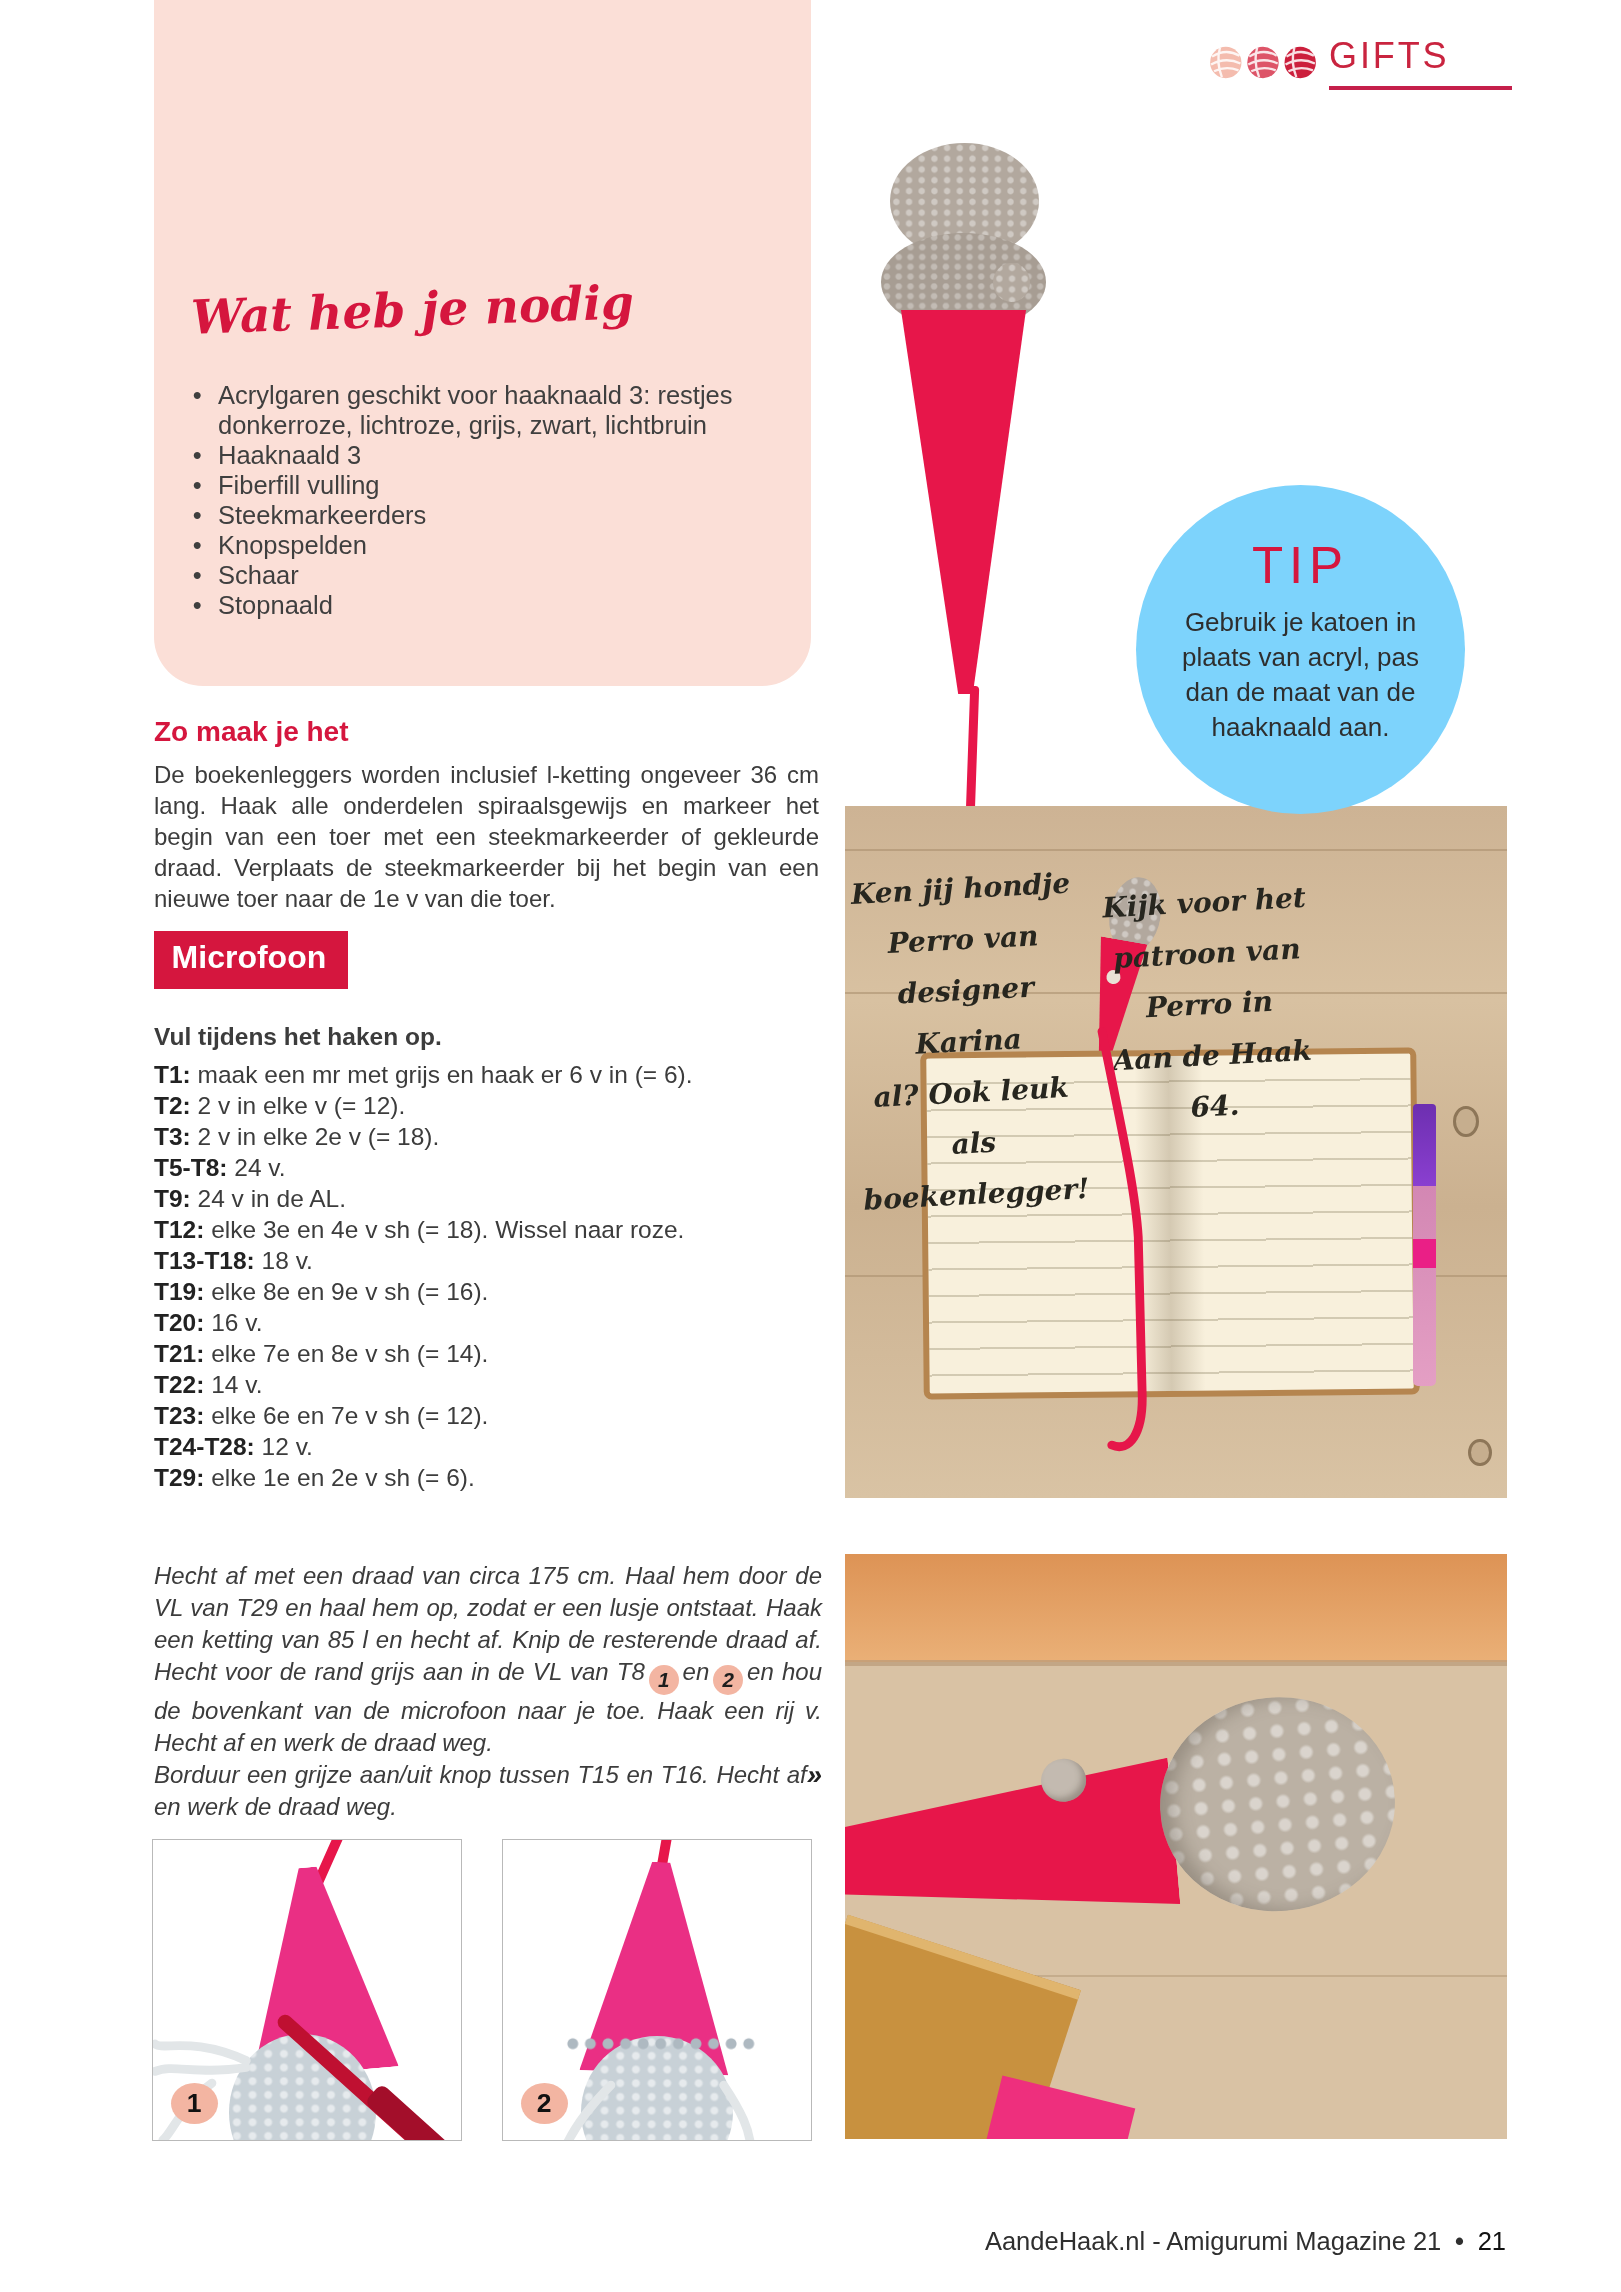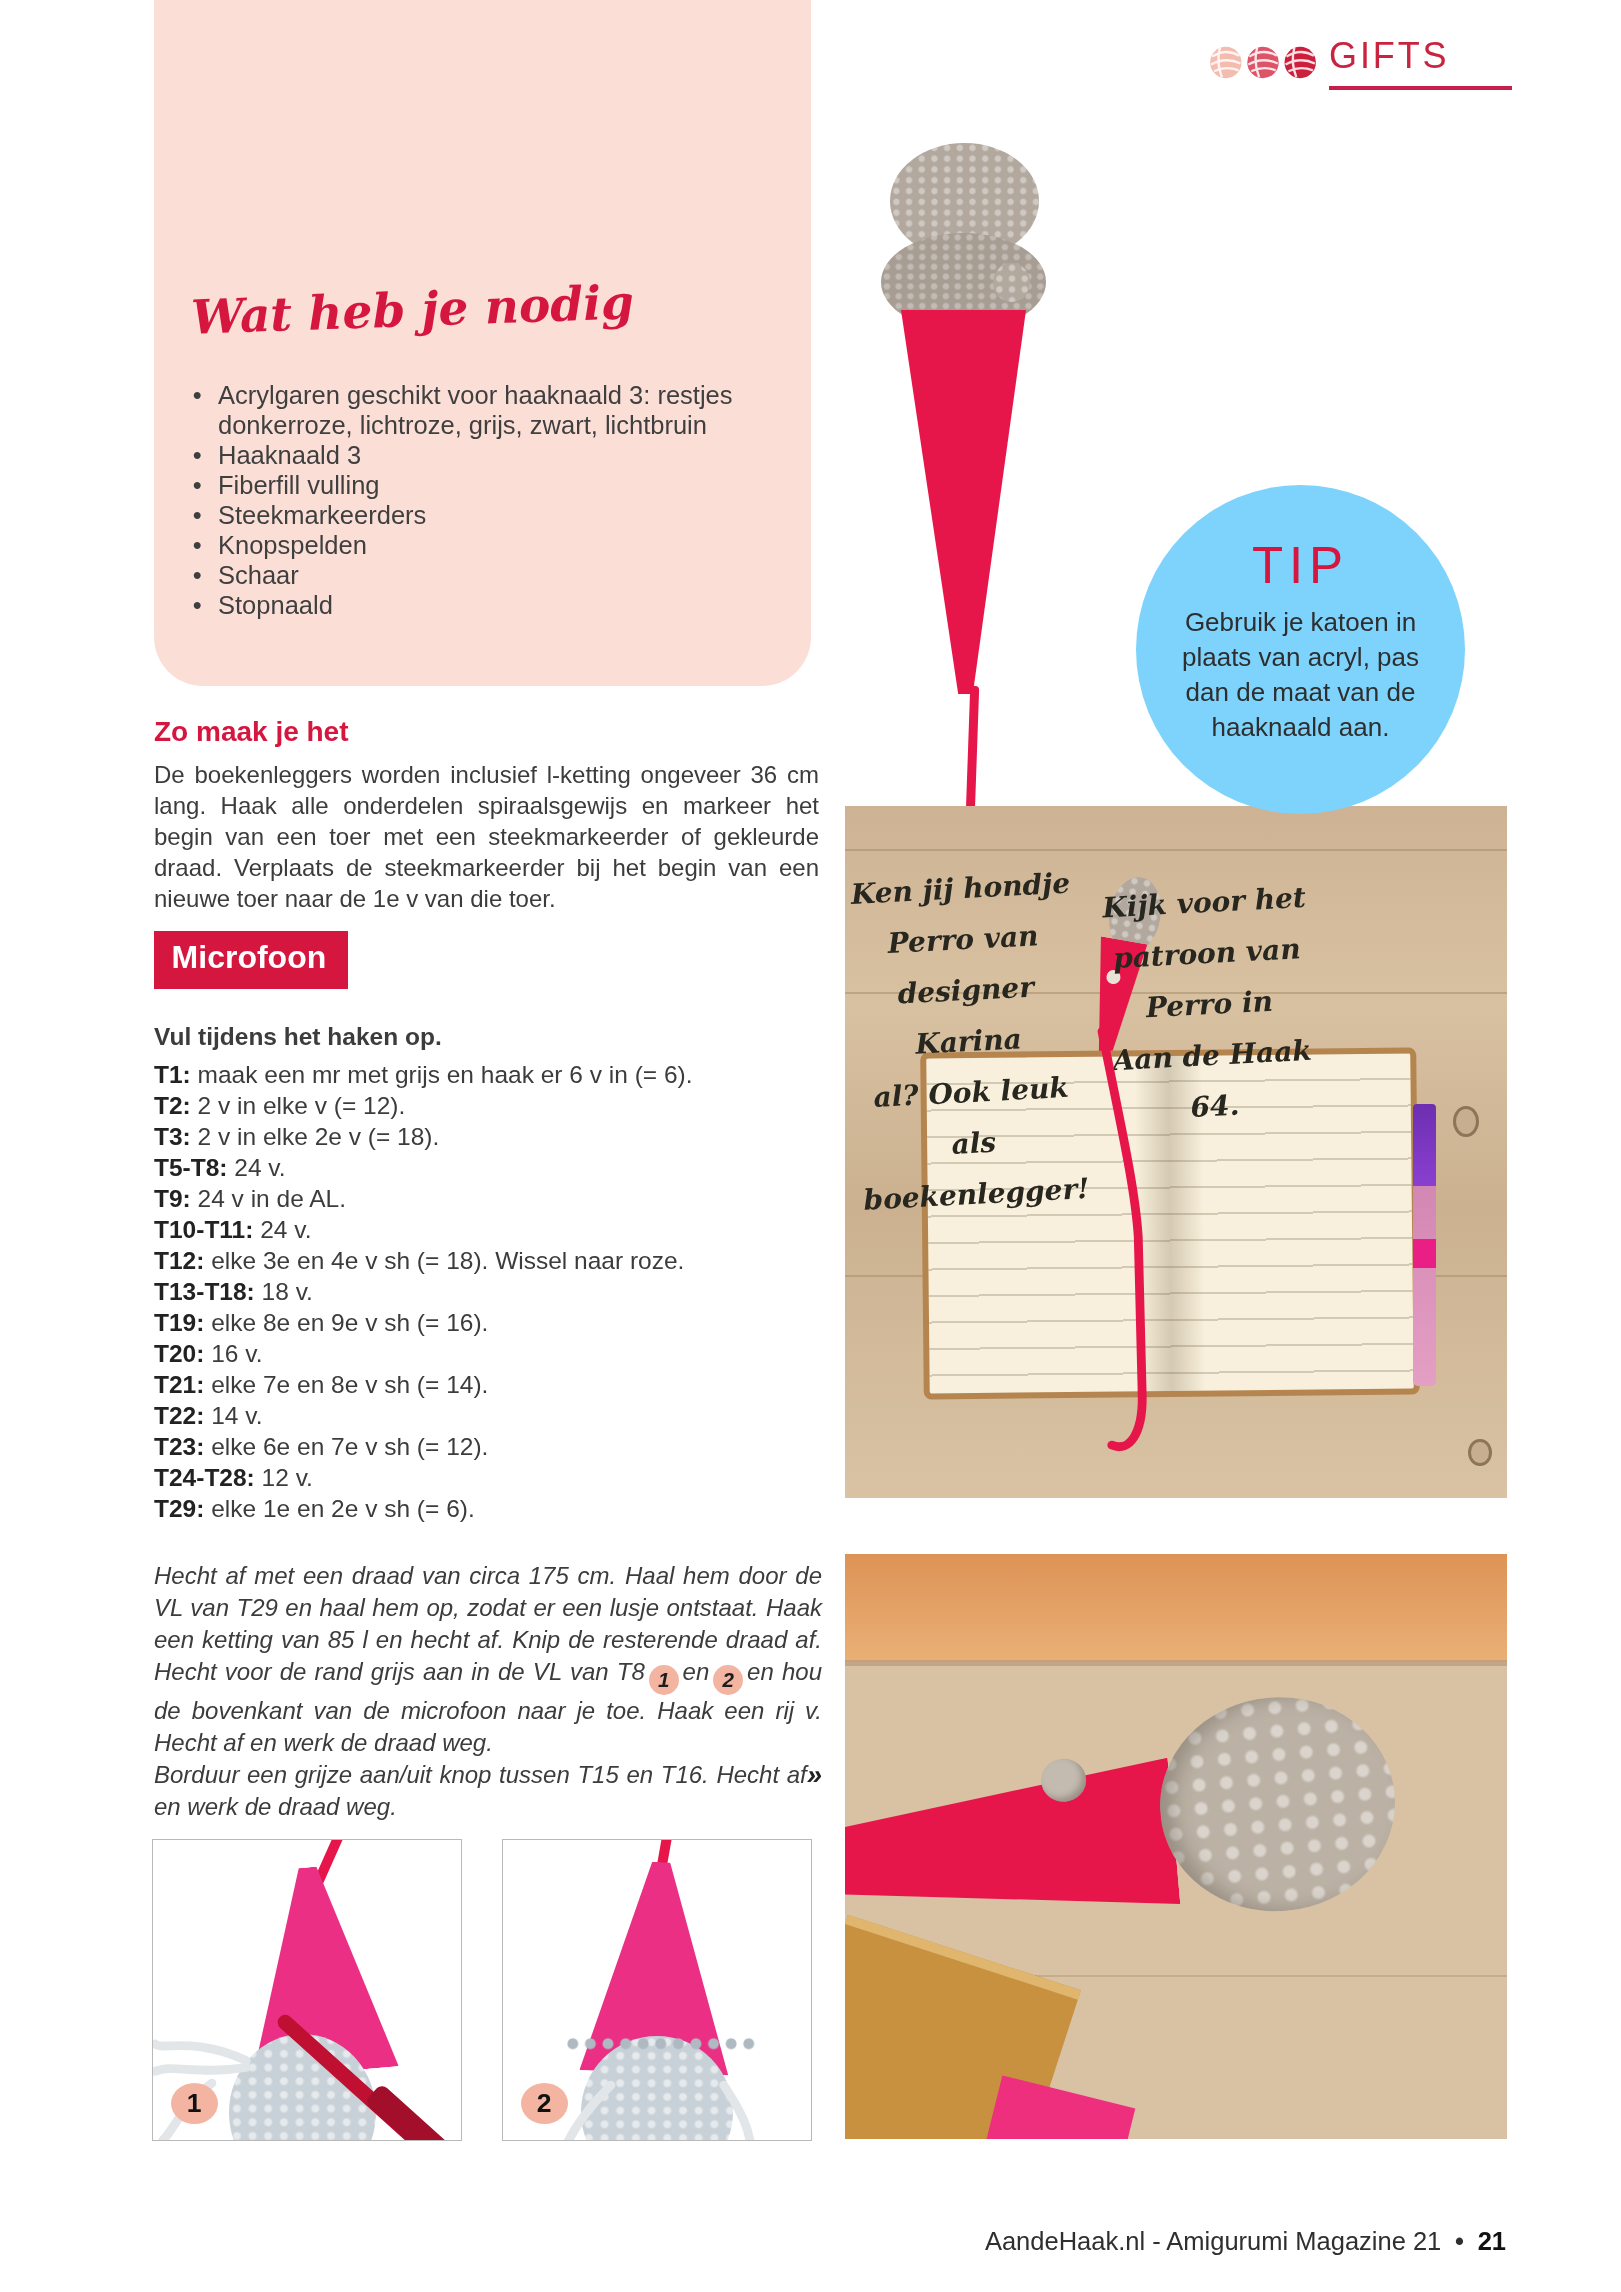--- a/index.html
+++ b/index.html
@@ -129,21 +129,21 @@
   .hook { position:absolute; background:#bf1031; border-radius:7.8px; }
   .step-badge { position:absolute; left:17.6px; bottom:15.7px; width:47px; height:41px;
                 border-radius:50%; background:#f3b5a2; color:#111; font-weight:bold;
                 font-size:26.5px; display:flex; align-items:center; justify-content:center; }
   .edging-dots { position:absolute; background-image:radial-gradient(circle, #aeb9c1 0 4.9px, rgba(0,0,0,0) 5.9px);
                  background-size:17.6px 23.5px; }
 
   
   #footer { right:115px; top:2227px; font-size:25.5px; color:#2f2f2f; }
   #footer .sep { font-weight:bold; margin:0 13.7px; }
-  #footer .pg { font-weight:bold; color:#111; }
+  #footer .pg { font-weight:normal; color:#111; }
 
   svg.overlay { position:absolute; left:0; top:0; pointer-events:none; }
 </style>
 </head>
 <body>
 
 <div class="abs" id="header-icons">
   <svg width="114" height="47" viewBox="0 0 116 48">
     <g>
       <circle cx="20" cy="24" r="16" fill="#f4bcae"></circle>
@@ -186,21 +186,20 @@
 
 <div class="abs" id="microfoon-badge">Microfoon</div>
 <div class="abs" id="pattern-intro">Vul tijdens het haken op.</div>
 
 <div class="abs" id="pattern-rows">
   <div class="prow"><b>T1:</b> <span>maak een mr met grijs en haak er 6 v in (= 6).</span></div>
   <div class="prow"><b>T2:</b> <span>2 v in elke v (= 12).</span></div>
   <div class="prow"><b>T3:</b> <span>2 v in elke 2e v (= 18).</span></div>
   <div class="prow"><b>T5-T8:</b> <span>24 v.</span></div>
   <div class="prow"><b>T9:</b> <span>24 v in de AL.</span></div>
-  <div class="prow"><b>T10-T11:</b> <span>24 v.</span></div>
   <div class="prow"><b>T12:</b> <span>elke 3e en 4e v sh (= 18). Wissel naar roze.</span></div>
   <div class="prow"><b>T13-T18:</b> <span>18 v.</span></div>
   <div class="prow"><b>T19:</b> <span>elke 8e en 9e v sh (= 16).</span></div>
   <div class="prow"><b>T20:</b> <span>16 v.</span></div>
   <div class="prow"><b>T21:</b> <span>elke 7e en 8e v sh (= 14).</span></div>
   <div class="prow"><b>T22:</b> <span>14 v.</span></div>
   <div class="prow"><b>T23:</b> <span>elke 6e en 7e v sh (= 12).</span></div>
   <div class="prow"><b>T24-T28:</b> <span>12 v.</span></div>
   <div class="prow"><b>T29:</b> <span>elke 1e en 2e v sh (= 6).</span></div>
 </div>

